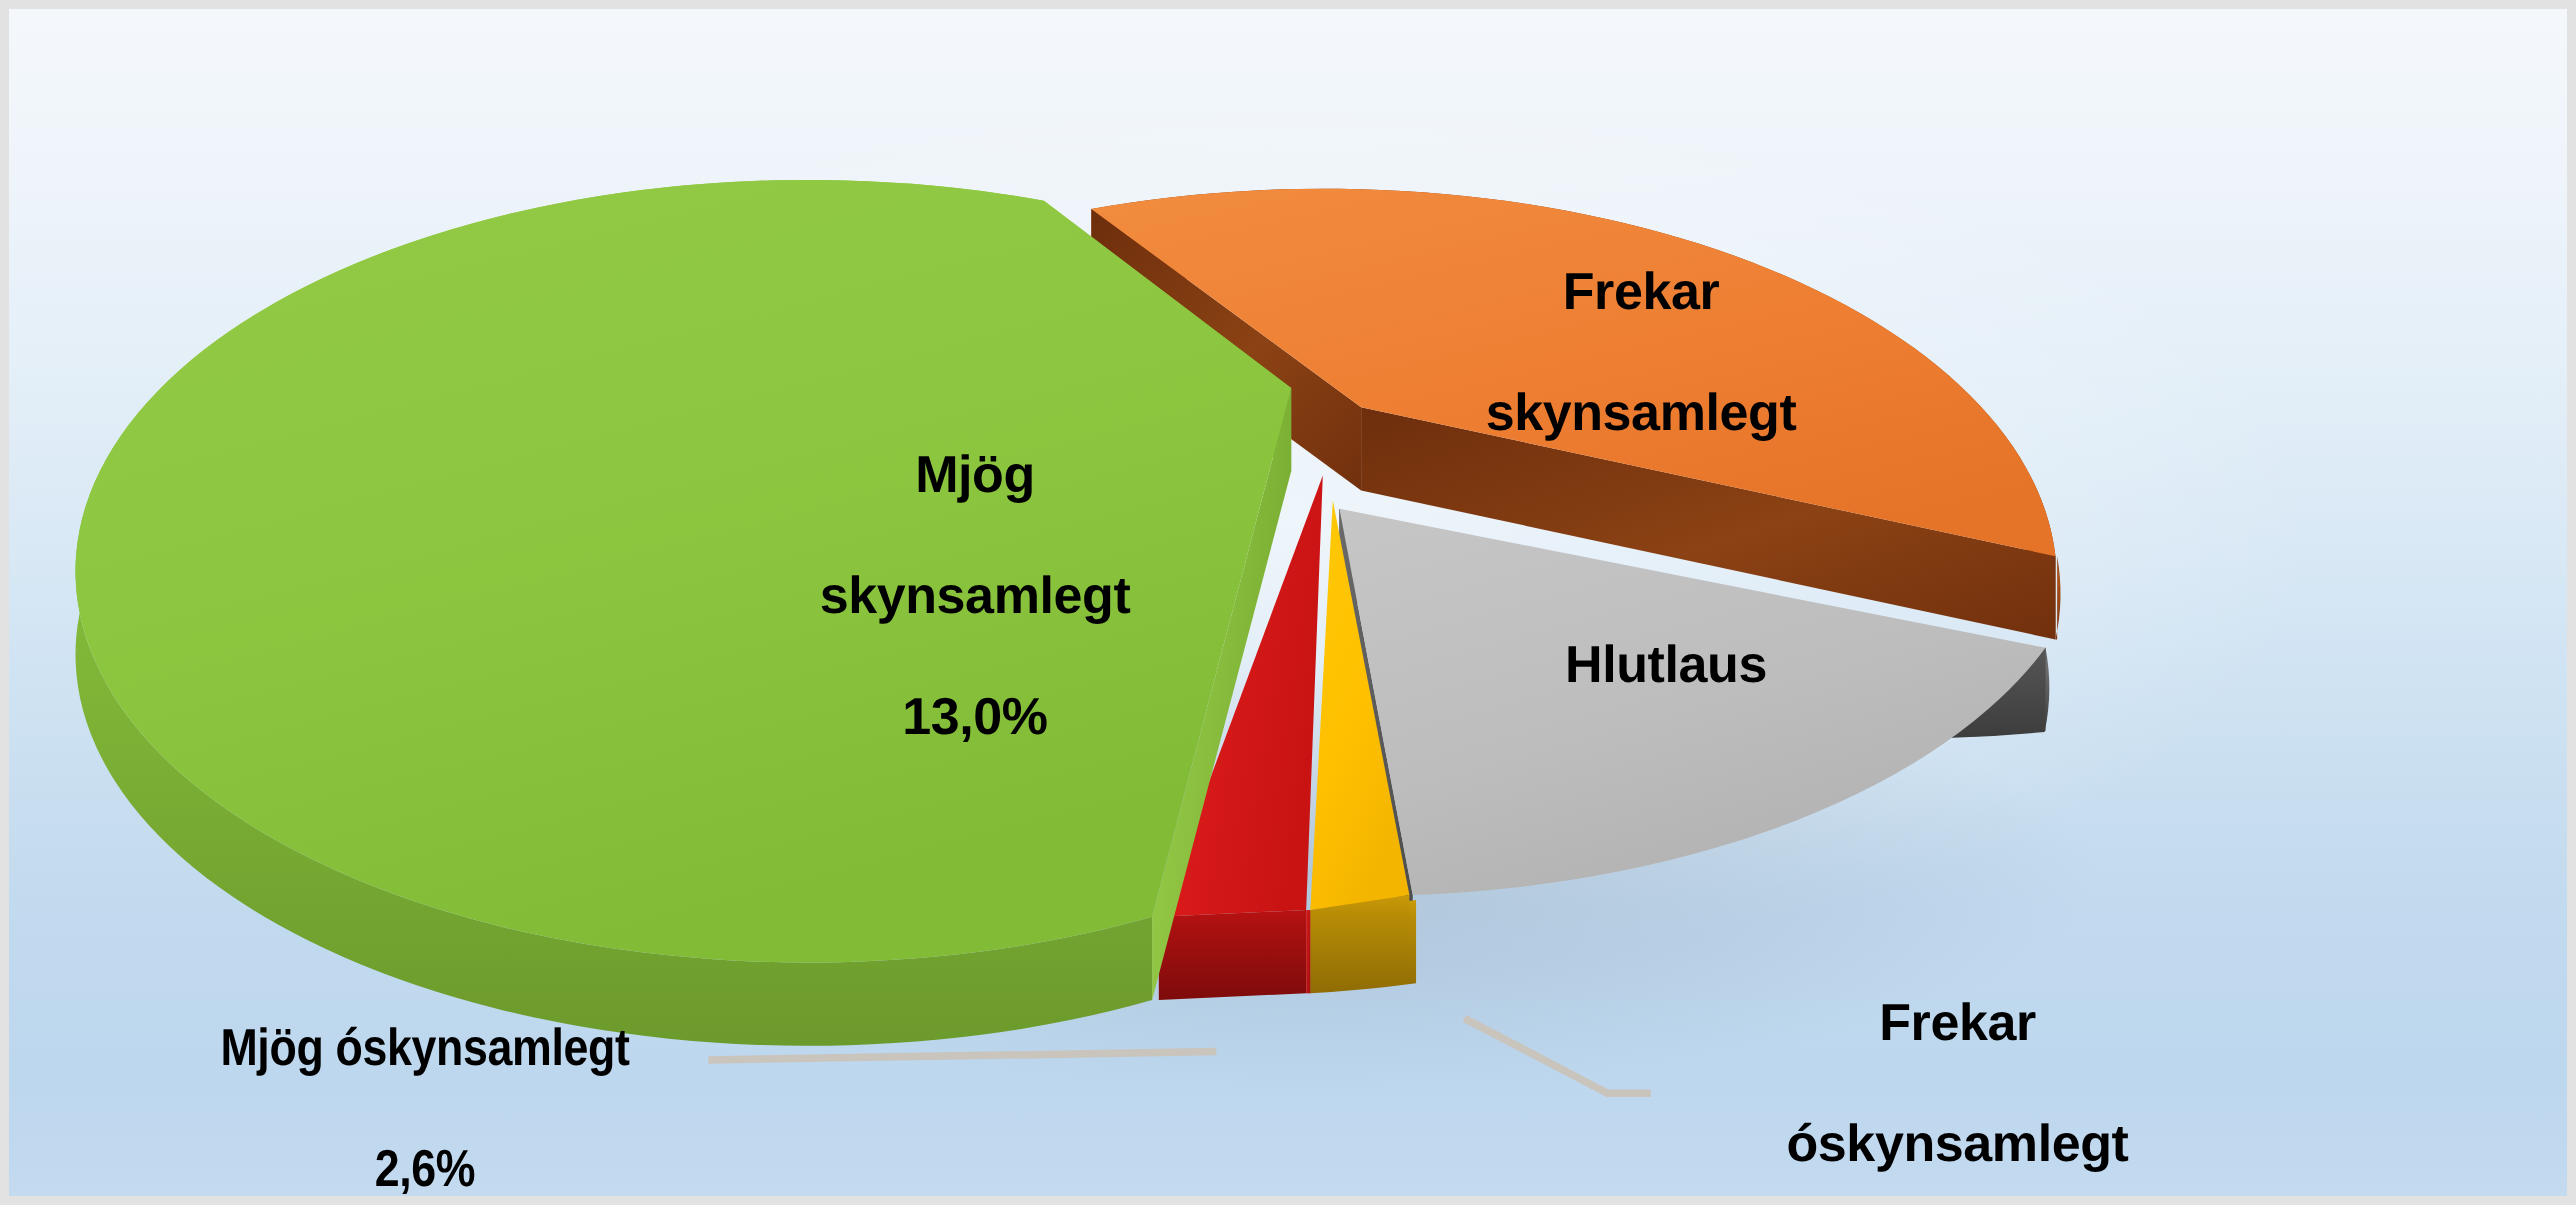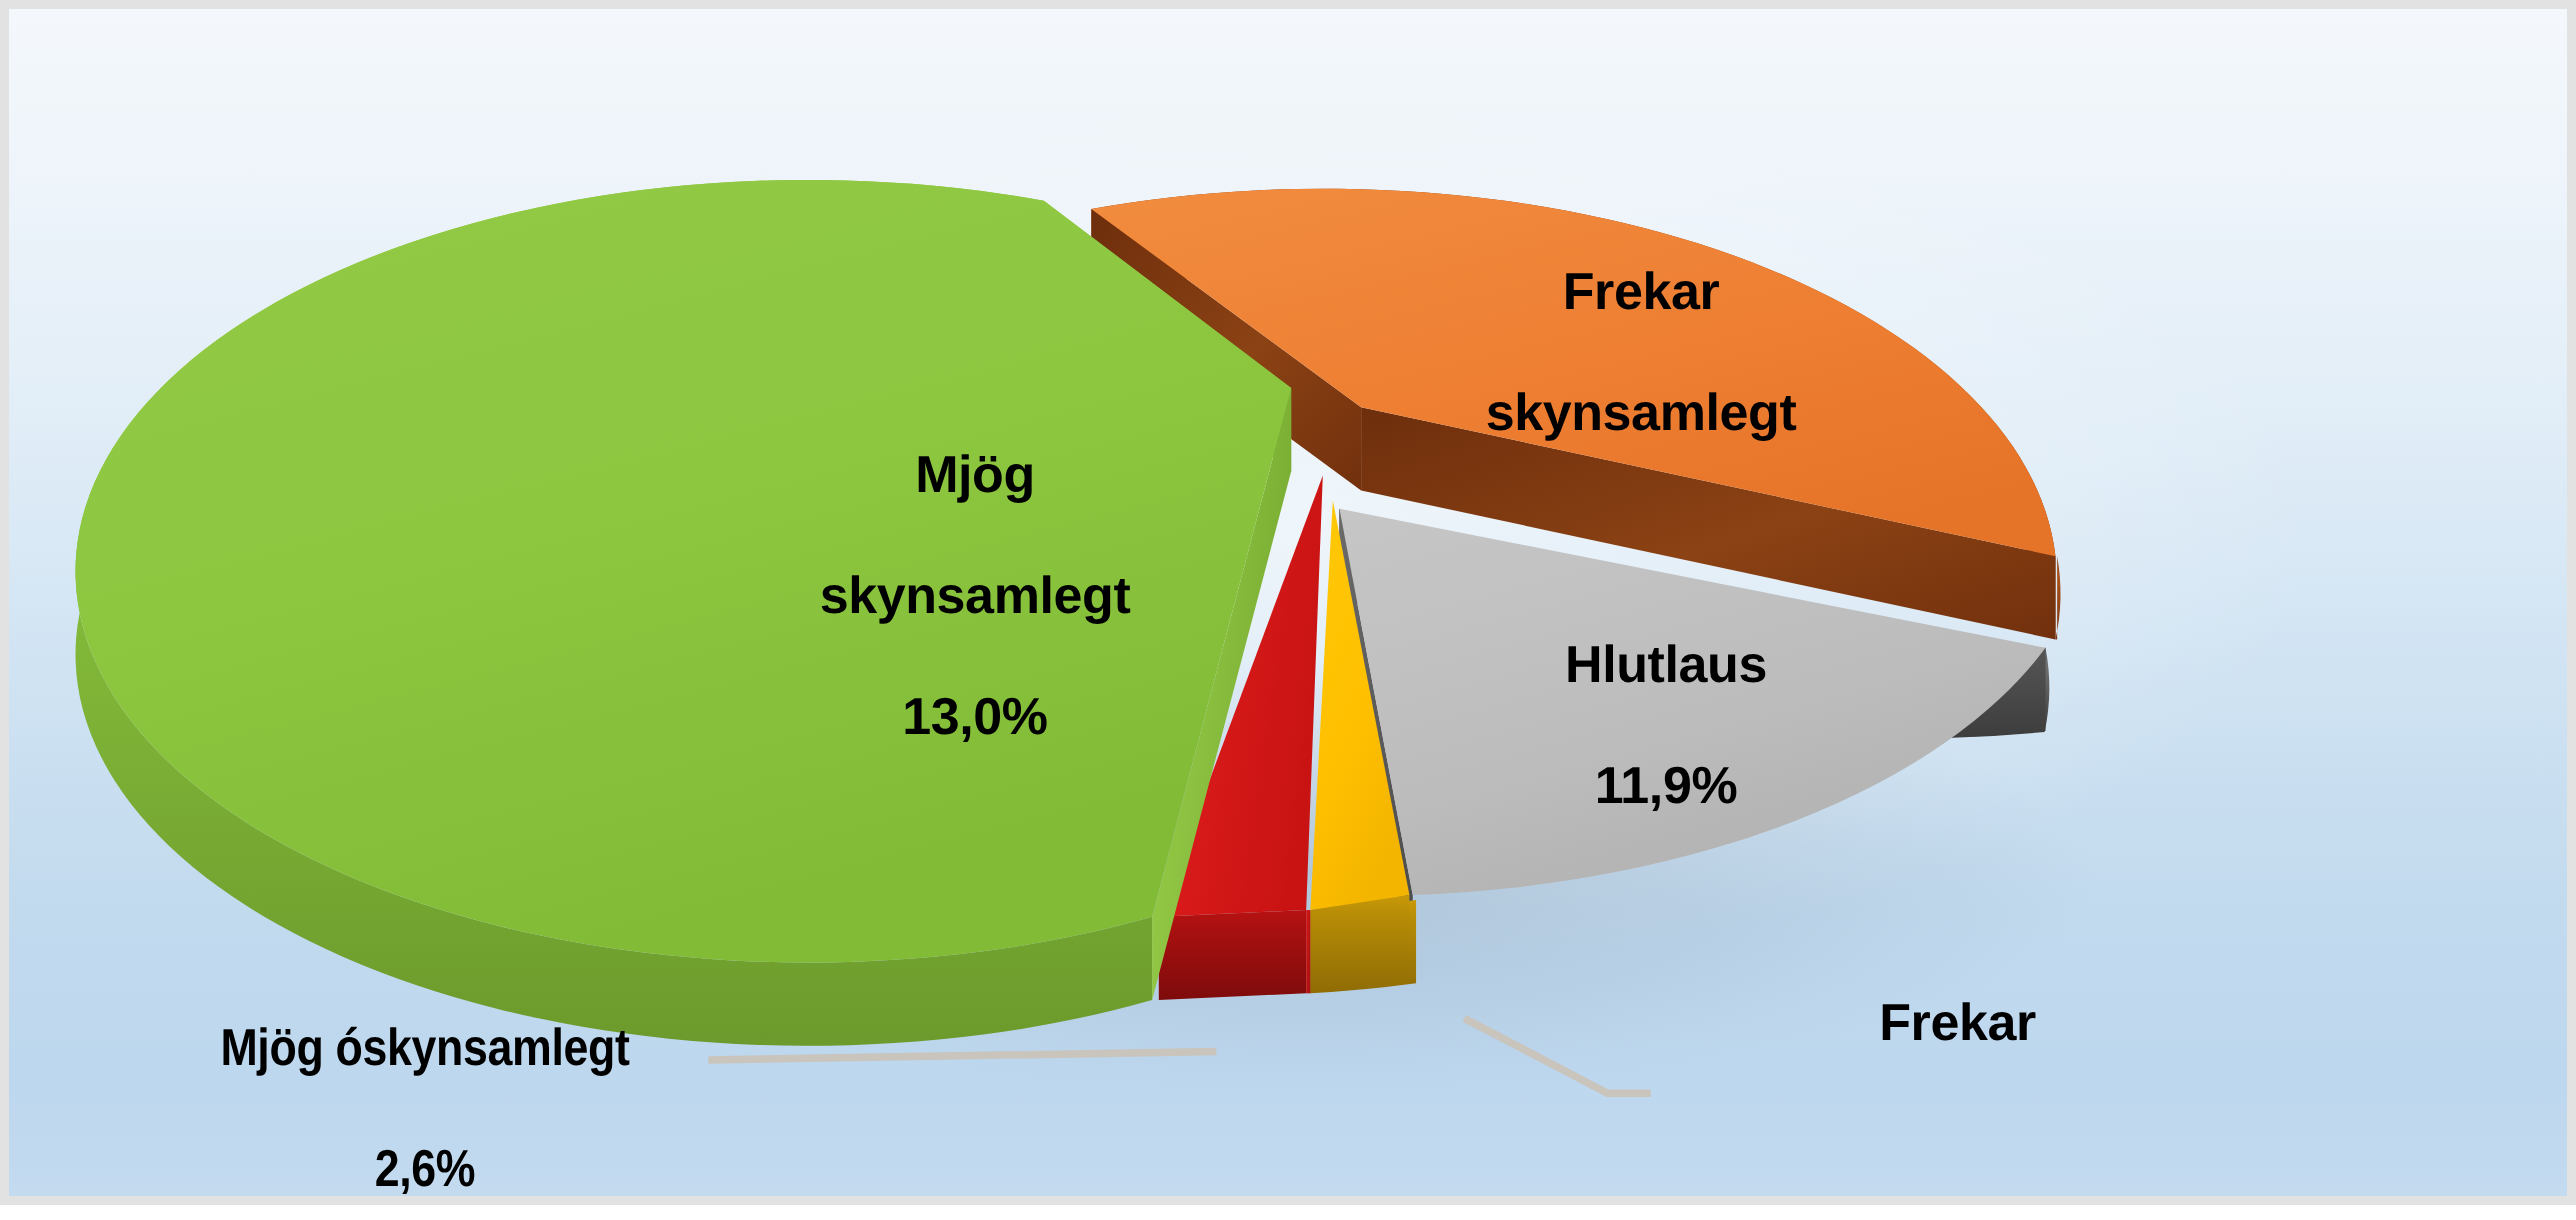--- a/index.html
+++ b/index.html
@@ -215,25 +215,25 @@
   </div>
 
   <div class="slice-label lbl-inside" style="left:733px; top:376px; width:466px;">
     <div>Mjög</div>
     <div>skynsamlegt</div>
     <div>13,0%</div>
   </div>
 
   <div class="slice-label lbl-inside" style="left:1499px; top:566px; width:316px;">
     <div>Hlutlaus</div>
-    <div>11,9%</div>
   </div>
 
   <div class="slice-label lbl-outside" style="left:1732px; top:924px; width:433px;">
     <div>Frekar</div>
+    <div>óskynsamlegt</div>
     
   </div>
 
   <div class="slice-label lbl-narrow" style="left:83px; top:949px; width:666px;">
     <div>Mjög óskynsamlegt</div>
     <div>2,6%</div>
   </div>
 
 </div>
 

